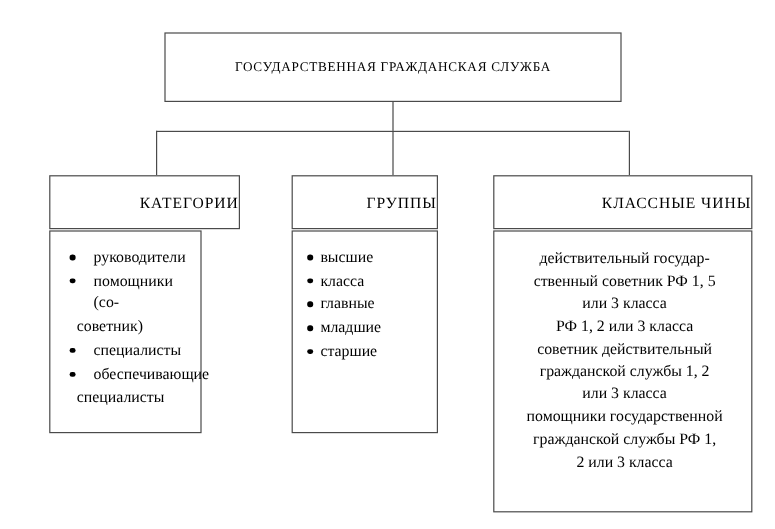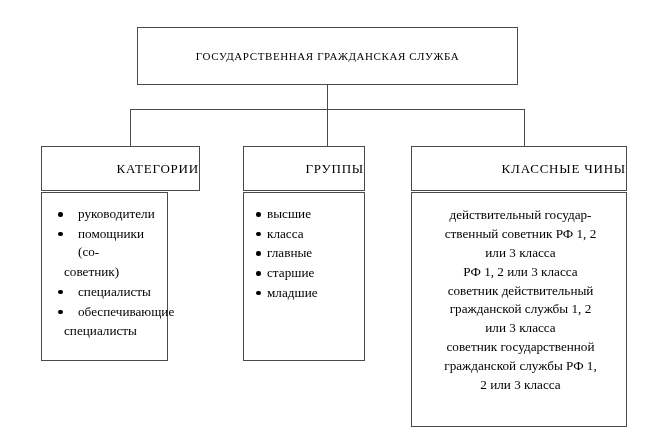--- a/index.html
+++ b/index.html
@@ -160,33 +160,33 @@
       <li><span>обеспечивающие</span></li>
       <li class="no-bullet"><span>специалисты</span></li>
     </ul>
   </div>
 
   <div class="box" id="body-2">
     <ul class="bullet-list" id="list-groups">
       <li><span>высшие</span></li>
       <li><span>класса</span></li>
       <li><span>главные</span></li>
+      <li><span>младшие</span></li>
       <li><span>старшие</span></li>
-      <li><span>младшие</span></li>
     </ul>
   </div>
 
   <div class="box" id="body-3">
     <div id="list-ranks">
       <p>действительный государ-</p>
-      <p>ственный советник РФ 1, 2</p>
+      <p>ственный советник РФ 1, 5</p>
       <p>или 3 класса</p>
       <p>РФ  1, 2 или 3 класса</p>
       <p>советник действительный</p>
       <p>гражданской службы  1, 2</p>
       <p>или 3 класса</p>
-      <p>советник государственной</p>
+      <p>помощники государственной</p>
       <p>гражданской службы РФ  1,</p>
       <p>2 или 3 класса</p>
     </div>
   </div>
 
 </div>
 
 </body></html>

